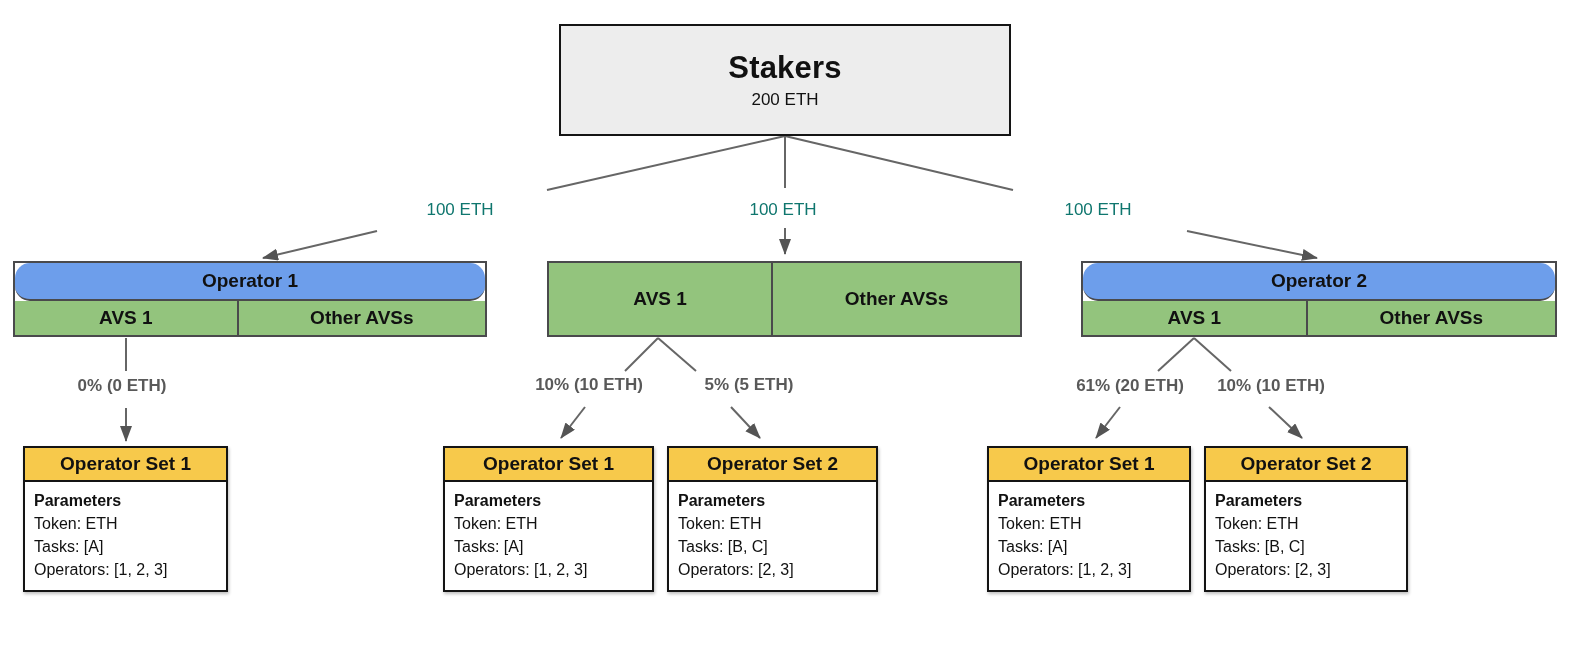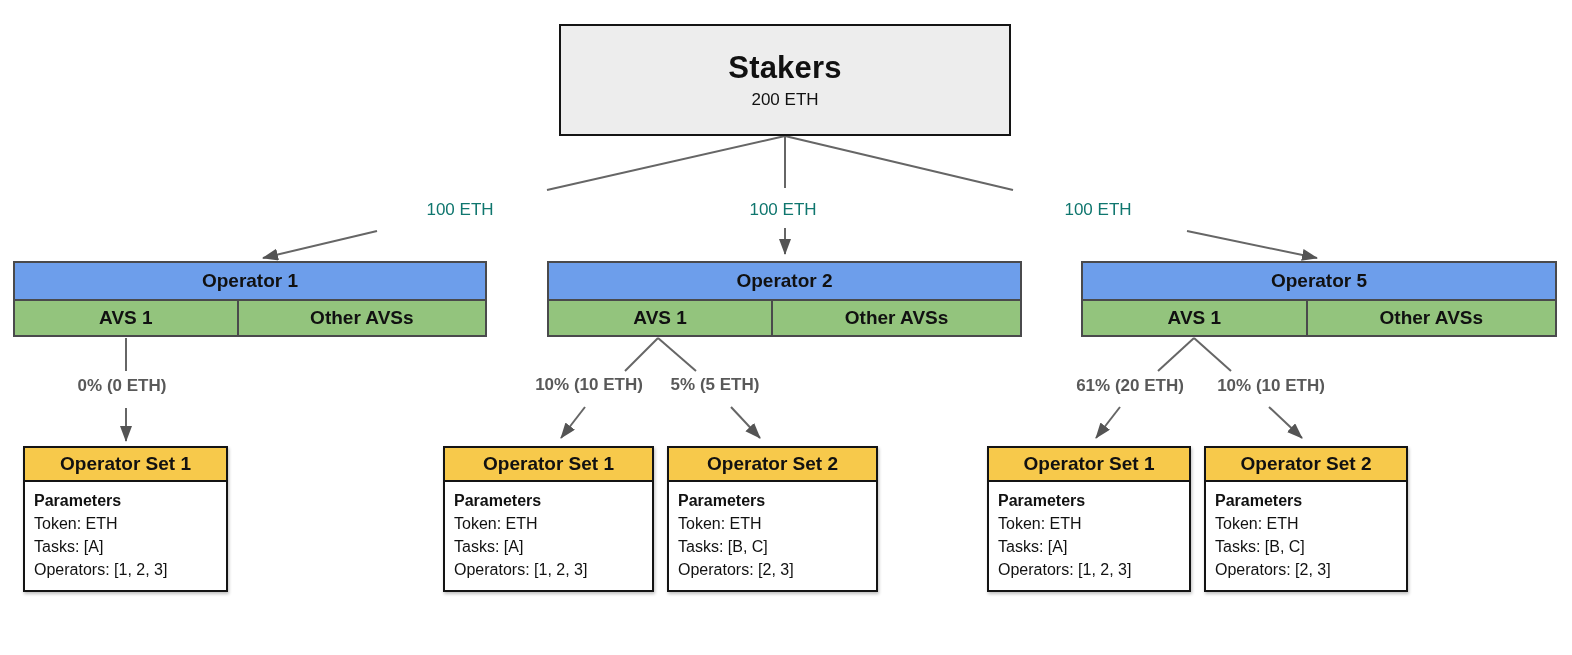--- a/index.html
+++ b/index.html
@@ -33,21 +33,21 @@
 
   
   .operator{
     position:absolute;top:261px;height:76px;box-sizing:border-box;
     border:2px solid var(--c-border-gray);display:flex;flex-direction:column;
   }
   .op-header{
     background:var(--c-operator);height:38px;box-sizing:border-box;
     border-bottom:2px solid var(--c-border-gray);
     display:flex;align-items:center;justify-content:center;
-    font-size:19px;font-weight:bold;
+    font-size:19px;font-weight:bold;border-radius:15px;
   }
   .op-row{display:flex;flex:1;}
   .op-cell{
     background:var(--c-avs);display:flex;align-items:center;justify-content:center;
     font-size:19px;font-weight:bold;box-sizing:border-box;
   }
   .op-cell.avs{flex:0 0 47.6%;border-right:2px solid var(--c-border-gray);}
   .op-cell.other{flex:1;}
 
   
@@ -119,38 +119,37 @@
 
   <div class="operator" style="left:13px;width:474px;">
     <div class="op-header">Operator 1</div>
     <div class="op-row">
       <div class="op-cell avs">AVS 1</div>
       <div class="op-cell other">Other AVSs</div>
     </div>
   </div>
 
   <div class="operator" style="left:547px;width:475px;">
+    <div class="op-row">
+      <div class="op-cell avs">AVS 1</div>
+      <div class="op-cell other">Other AVSs</div>
+    </div>
+  </div>
+
+  <div class="operator" style="left:1081px;width:476px;">
     <div class="op-header">Operator 2</div>
     <div class="op-row">
       <div class="op-cell avs">AVS 1</div>
       <div class="op-cell other">Other AVSs</div>
     </div>
   </div>
 
-  <div class="operator" style="left:1081px;width:476px;">
-    <div class="op-header">Operator 5</div>
-    <div class="op-row">
-      <div class="op-cell avs">AVS 1</div>
-      <div class="op-cell other">Other AVSs</div>
-    </div>
-  </div>
-
   <div class="pct-label" style="left:122px;top:376px;">0% (0 ETH)</div>
   <div class="pct-label" style="left:589px;top:375px;">10% (10 ETH)</div>
-  <div class="pct-label" style="left:715px;top:375px;">5% (5 ETH)</div>
+  <div class="pct-label" style="left:749px;top:375px;">5% (5 ETH)</div>
   <div class="pct-label" style="left:1130px;top:376px;">61% (20 ETH)</div>
   <div class="pct-label" style="left:1271px;top:376px;">10% (10 ETH)</div>
 
   <div class="opset" style="left:23px;width:205px;">
     <div class="opset-header">Operator Set 1</div>
     <div class="opset-body">
       <div class="param-heading">Parameters</div>
       <div class="param-line">Token: ETH</div>
       <div class="param-line">Tasks: [A]</div>
       <div class="param-line">Operators: [1, 2, 3]</div>

